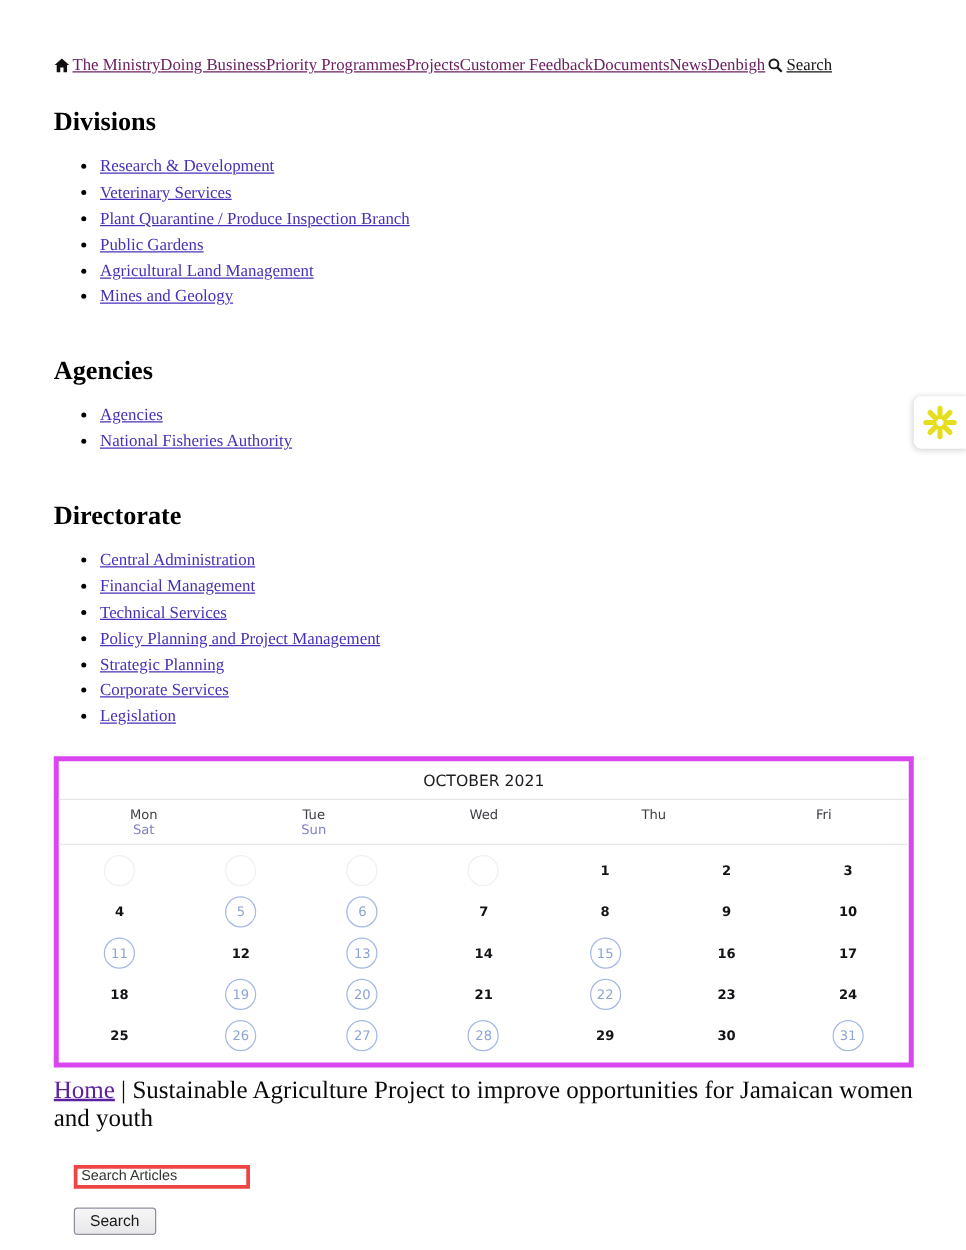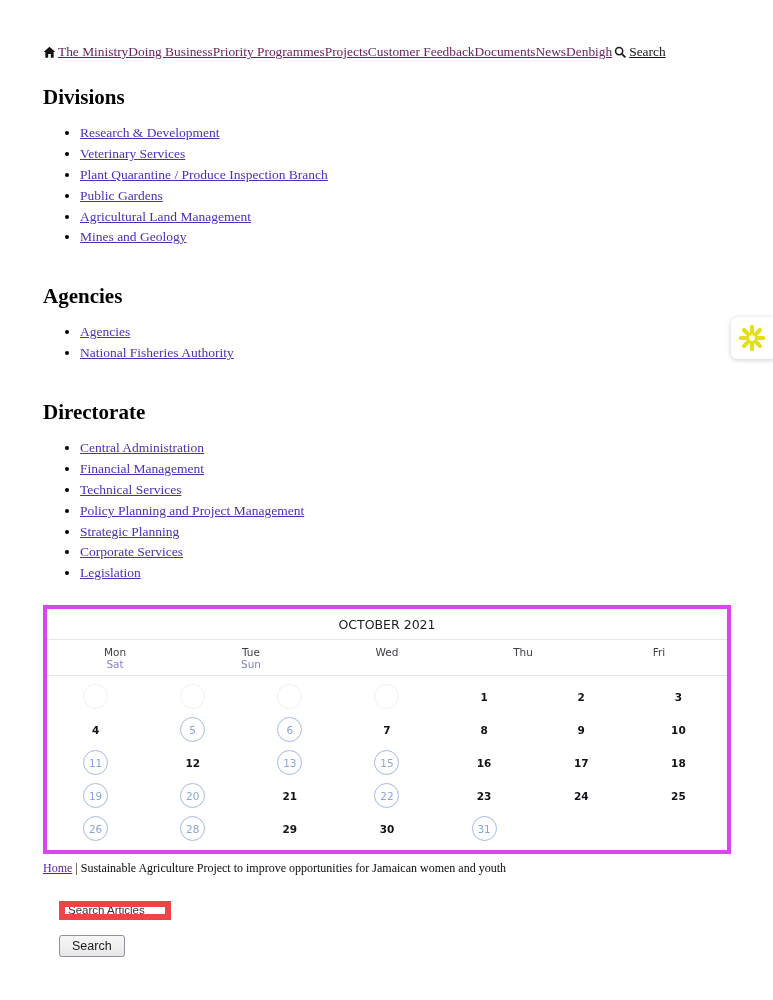--- a/index.html
+++ b/index.html
@@ -34,27 +34,27 @@
   .cal-day { text-align:center; font-size:10.5px; color:#3e3e46; }
   .cal-day.weekend { color: var(--weekend-header,#8282c2); text-align: center; }
   .cal-grid { display:grid; grid-template-columns:repeat(7,1fr); padding:4px 0 5px 0; }
   .cal-cell { height:33px; display:flex; align-items:center; justify-content:center; }
   .date-circle { width:25px; height:25px; border-radius:50%; display:flex; align-items:center; justify-content:center; font-size:10.5px; }
   .date-circle.normal { color:#141418; font-weight:700; }
   .date-circle.event  { border:1.4px solid #a6b9e2; color: var(--event-blue,#8ba4d4); font-weight:500; cursor:pointer; }
   .date-circle.empty  { border:1px solid #f0f0f3; }
 
   
-  .breadcrumb { margin-top:7px; font-size:12px; color:#0a0a0a;font-family:Liberation Serif, serif; }
+  .breadcrumb { margin-top:7px; font-size:20px; color:#0a0a0a;font-family:Liberation Serif, serif; }
   .breadcrumb a { color: var(--home-link,#5b21a0); text-decoration:underline; }
 
   
   .search-area { margin:24px 0 0 16px; }
   .search-input {
-    width:112px; height:19px; border:6px solid #ef4444; background:#fff;
+    width:141px; height:19px; border:3px solid #ef4444; background:#fff;
     font-family:"Liberation Sans", sans-serif; font-size:11.5px; padding:1px 3px; color:#222;
   }
   .search-input::placeholder { color:#333; opacity:1; }
   .search-btn {
     display:block; margin-top:15px; font-family:"Liberation Sans", sans-serif; font-size:12.5px;
     color:#1a1a1a; padding:3px 12px; border:1px solid #8f8f9d; border-radius:3px;
     background: linear-gradient(#f7f7f7, #e7e7ea); cursor:pointer;
   }
 
   
@@ -170,20 +170,23 @@
         <div class="cal-cell" data-name="calendar-cell">
           <div class="date-circle event" data-name="calendar-event-day-11">11</div>
         </div>
         <div class="cal-cell" data-name="calendar-cell">
           <div class="date-circle normal" data-name="calendar-day-12">12</div>
         </div>
         <div class="cal-cell" data-name="calendar-cell">
           <div class="date-circle event" data-name="calendar-event-day-13">13</div>
         </div>
         <div class="cal-cell" data-name="calendar-cell">
+          <div class="date-circle normal" data-name="calendar-day-14">14</div>
+        </div>
+        <div class="cal-cell" data-name="calendar-cell">
           <div class="date-circle event" data-name="calendar-event-day-15">15</div>
         </div>
         <div class="cal-cell" data-name="calendar-cell">
           <div class="date-circle normal" data-name="calendar-day-16">16</div>
         </div>
         <div class="cal-cell" data-name="calendar-cell">
           <div class="date-circle normal" data-name="calendar-day-17">17</div>
         </div>
         <div class="cal-cell" data-name="calendar-cell">
           <div class="date-circle normal" data-name="calendar-day-18">18</div>
@@ -204,20 +207,23 @@
           <div class="date-circle normal" data-name="calendar-day-23">23</div>
         </div>
         <div class="cal-cell" data-name="calendar-cell">
           <div class="date-circle normal" data-name="calendar-day-24">24</div>
         </div>
         <div class="cal-cell" data-name="calendar-cell">
           <div class="date-circle normal" data-name="calendar-day-25">25</div>
         </div>
         <div class="cal-cell" data-name="calendar-cell">
           <div class="date-circle event" data-name="calendar-event-day-26">26</div>
+        </div>
+        <div class="cal-cell" data-name="calendar-cell">
+          <div class="date-circle event" data-name="calendar-event-day-27">27</div>
         </div>
         <div class="cal-cell" data-name="calendar-cell">
           <div class="date-circle event" data-name="calendar-event-day-28">28</div>
         </div>
         <div class="cal-cell" data-name="calendar-cell">
           <div class="date-circle normal" data-name="calendar-day-29">29</div>
         </div>
         <div class="cal-cell" data-name="calendar-cell">
           <div class="date-circle normal" data-name="calendar-day-30">30</div>
         </div>

